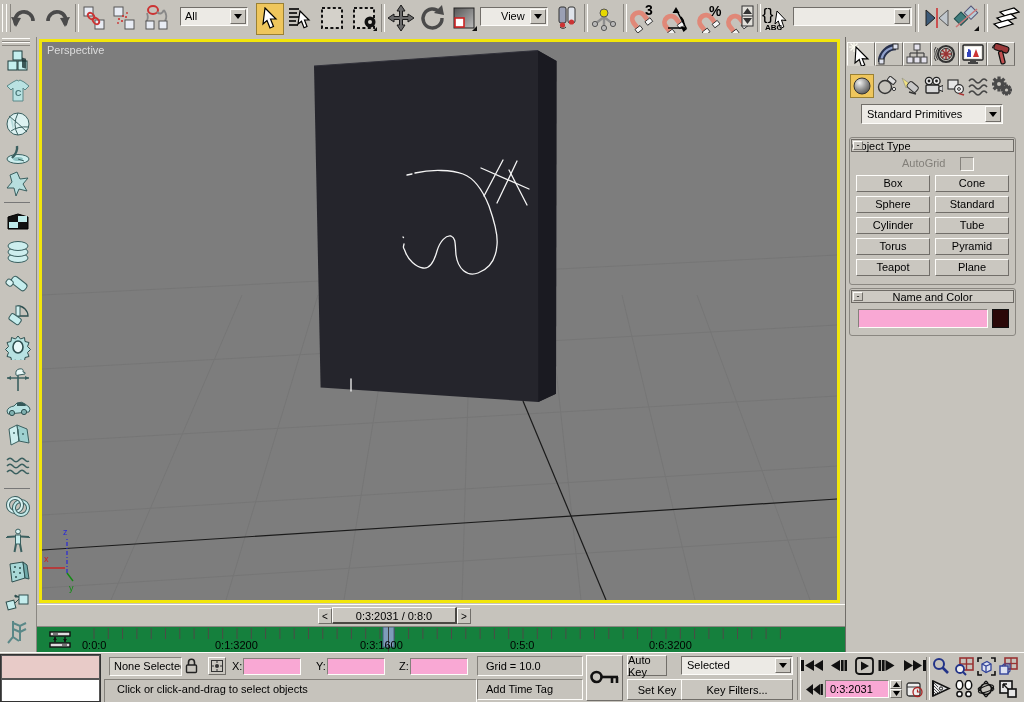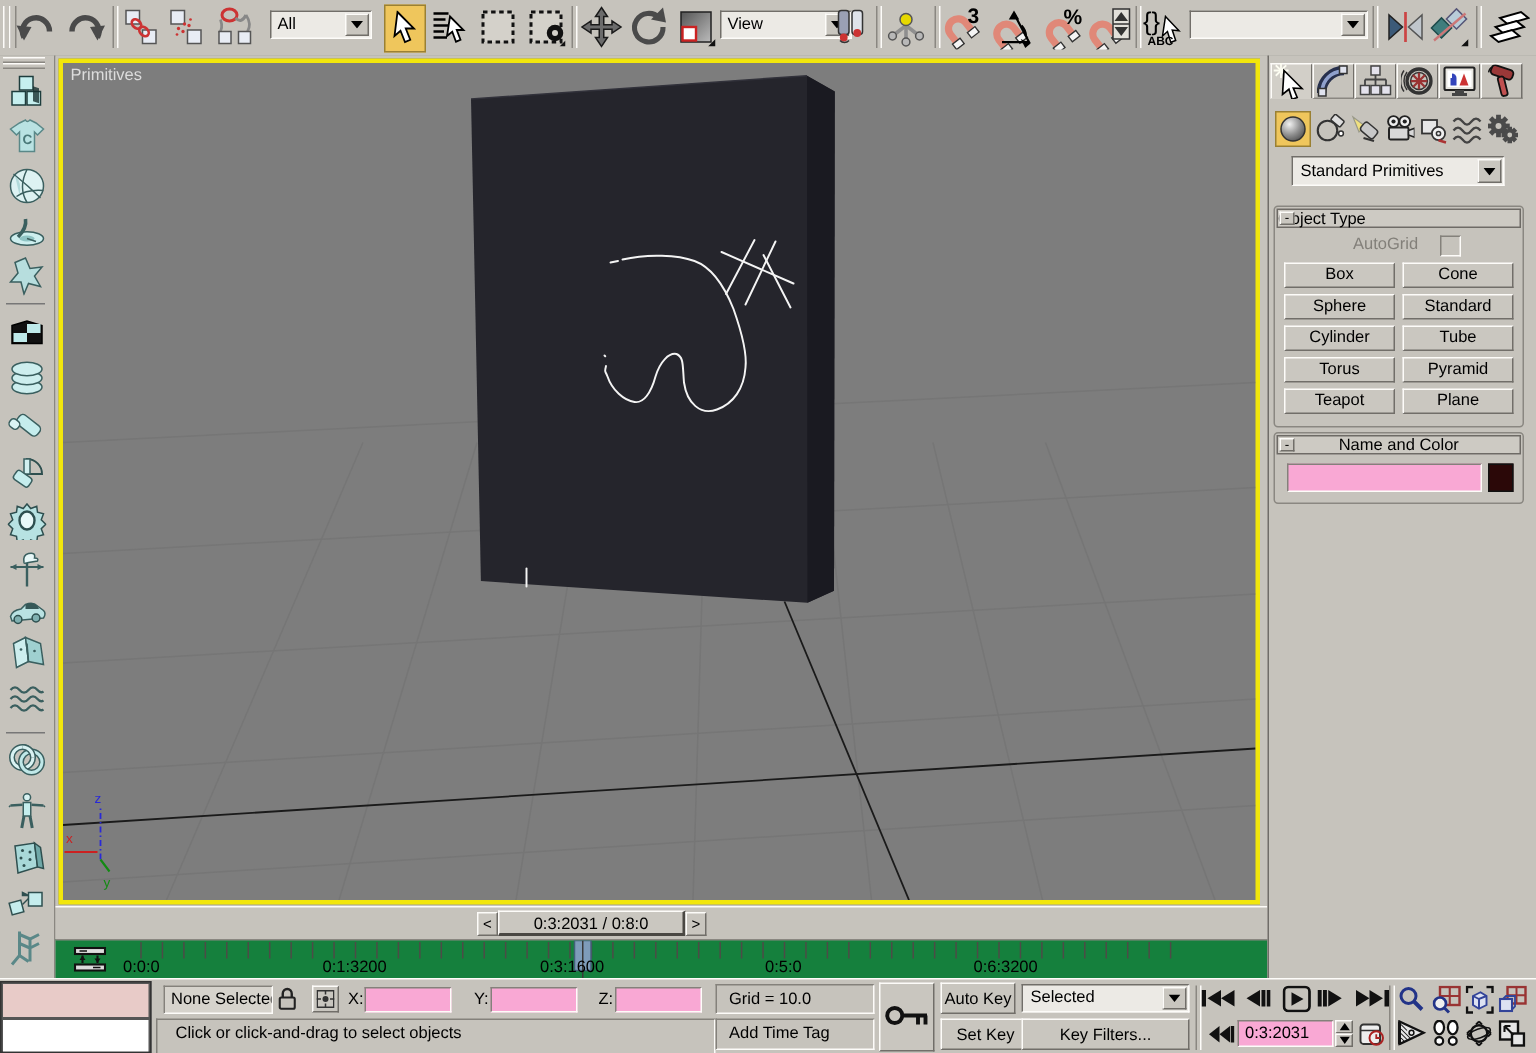--- a/index.html
+++ b/index.html
@@ -122,21 +122,21 @@
           <linearGradient id="sg" x1="0" y1="0" x2="1" y2="1">
             <stop offset="0" stop-color="#555"></stop>
             <stop offset="1" stop-color="#bbb"></stop>
           </linearGradient>
         </defs>
         <rect x="3" y="3" width="20" height="20" fill="url(#sg)" stroke="#222"></rect>
         <rect x="4" y="13" width="9" height="9" fill="#fff" stroke="#cc2222" stroke-width="1.6"></rect>
         <path d="M21,26 l5,0 l0,-5 z" fill="#111"></path>
       </svg>
     </div>
-  <div class="combo abs" style="left:480px;top:7px;width:88px;height:19px;padding:2px 0 0 4px">View<span class="ca">
+  <div class="combo abs" style="left:480px;top:7px;width:68px;height:19px;padding:2px 0 0 20px">View<span class="ca">
         <svg width="8" height="5">
           <path d="M0 0h8l-4 5z" fill="#000"></path>
         </svg>
       </span></div>
   <div class="tbtn" style="left:552px" id="i-uvw">
       <svg width="26" height="28" viewBox="0 0 26 28">
         <rect x="5" y="3" width="7" height="16" rx="2" fill="#9aa0b4" stroke="#333"></rect>
         <rect x="14" y="3" width="7" height="16" rx="2" fill="#dfe3ea" stroke="#333"></rect>
         <circle cx="8.5" cy="21" r="2.6" fill="#cc3333"></circle>
         <circle cx="17.5" cy="18" r="2.6" fill="#cc3333"></circle>
@@ -416,21 +416,21 @@
       </g>
       <g font-family="Liberation Sans,sans-serif" font-size="9">
         <path d="M1,526 L23,526" stroke="#cc2020" stroke-width="1.4"></path>
         <text x="2" y="520" fill="#cc2020">x</text>
         <path d="M25,531 L25,495" stroke="#2828d8" stroke-width="1.2" stroke-dasharray="4,2,1,2"></path>
         <text x="21" y="493" fill="#2828d8">z</text>
         <path d="M25,531 L31,539" stroke="#128a12" stroke-width="1.4"></path>
         <text x="27" y="549" fill="#128a12">y</text>
       </g>
     </svg>
-    <div class="abs" style="left:5px;top:2px;color:#dcdcdc;font-size:11px">Primitives</div>
+    <div class="abs" style="left:5px;top:2px;color:#dcdcdc;font-size:11px">Perspective</div>
   </div>
 </div>
 
 <div class="abs" id="tslider" style="left:37px;top:604px;width:808px;height:22px;background:#c6c3bc;border-top:1px solid #fdfcf9;box-sizing:border-box">
   <div class="btn abs" style="left:281px;top:3px;width:14px;height:16px;font-size:10px">&lt;</div>
   <div class="abs" style="left:295px;top:2px;width:125px;height:17px;background:#cac7c0;border-top:1px solid #fdfcf9;border-left:1px solid #fdfcf9;border-bottom:2px solid #4a4843;border-right:2px solid #4a4843;box-sizing:border-box;text-align:center;padding-top:2px">0:3:2031 / 0:8:0</div>
   <div class="btn abs" style="left:420px;top:3px;width:14px;height:16px;font-size:10px">&gt;</div>
 </div>
 
 <div class="abs" id="trackbar" style="left:37px;top:626px;width:808px;height:40px;background:#15803d;border-top:1px solid #8a8781;border-bottom:1px solid #8a8781;box-sizing:border-box">
@@ -721,21 +721,21 @@
   <div class="sunk abs" style="left:477px;top:3px;width:106px;height:20px;padding:3px 0 0 8px;box-sizing:border-box">Grid = 10.0</div>
 
   <div class="btn abs" style="left:586px;top:2px;width:37px;height:46px" id="i-key">
       <svg width="30" height="18" viewBox="0 0 30 18">
         <circle cx="6.5" cy="8" r="5" fill="none" stroke="#111" stroke-width="2.6"></circle>
         <line x1="11" y1="8" x2="28" y2="8" stroke="#111" stroke-width="2.6"></line>
         <line x1="22" y1="8" x2="22" y2="14" stroke="#111" stroke-width="2.6"></line>
         <line x1="27" y1="8" x2="27" y2="14" stroke="#111" stroke-width="2.6"></line>
       </svg>
     </div>
-  <div class="btn abs" style="left:627px;top:2px;width:50px;height:21px">Auto Key</div>
+  <div class="btn abs" style="left:627px;top:2px;width:40px;height:21px">Auto Key</div>
   <div class="combo abs" style="left:681px;top:3px;width:112px;height:19px;padding:2px 18px 0 5px">Selected<span class="ca">
         <svg width="8" height="5">
           <path d="M0 0h8l-4 5z" fill="#000"></path>
         </svg>
       </span></div>
 
   <div class="abs" id="i-tstart" style="left:800px;top:6px"><svg width="24" height="13" viewBox="0 0 24 13">
         <g fill="#111">
           <rect x="1" y="1" width="3" height="11"></rect>
           <polygon points="14,1 14,12 5,6.5"></polygon>

